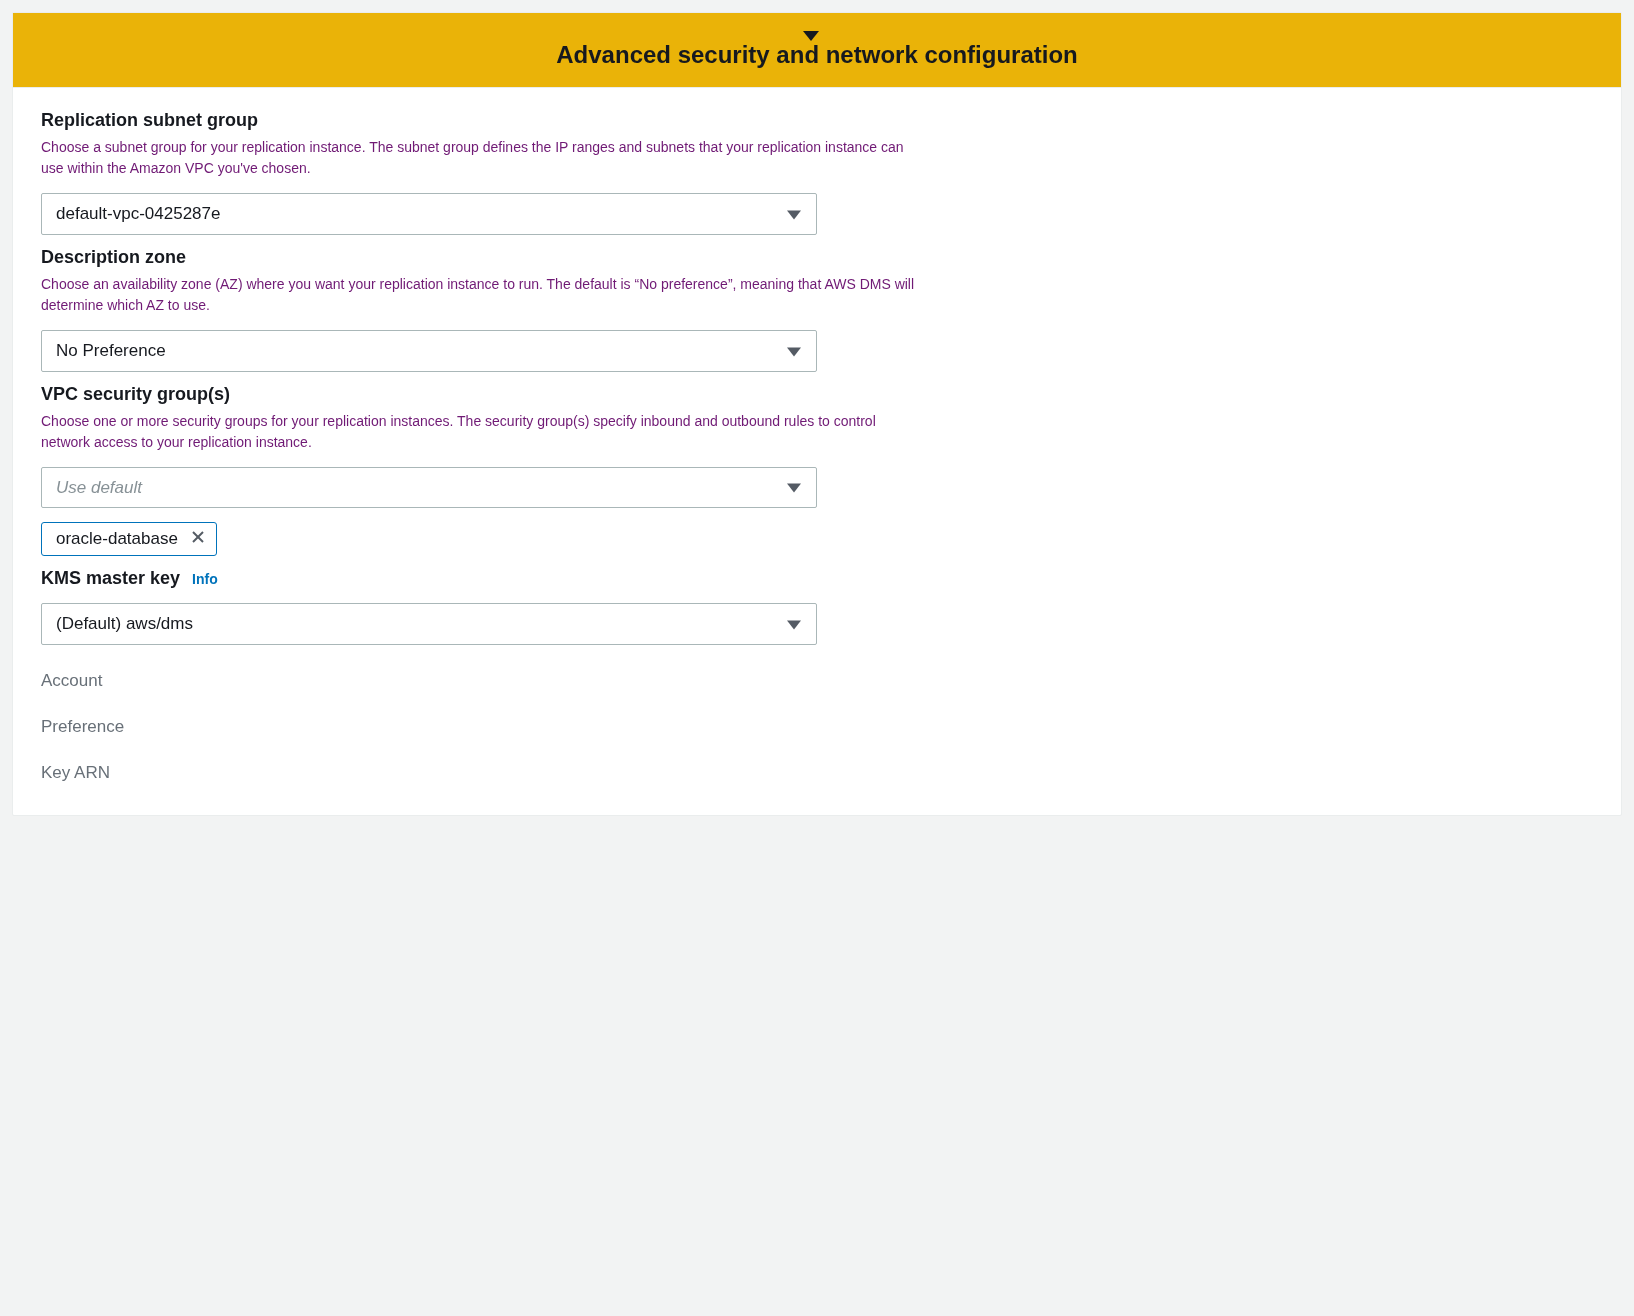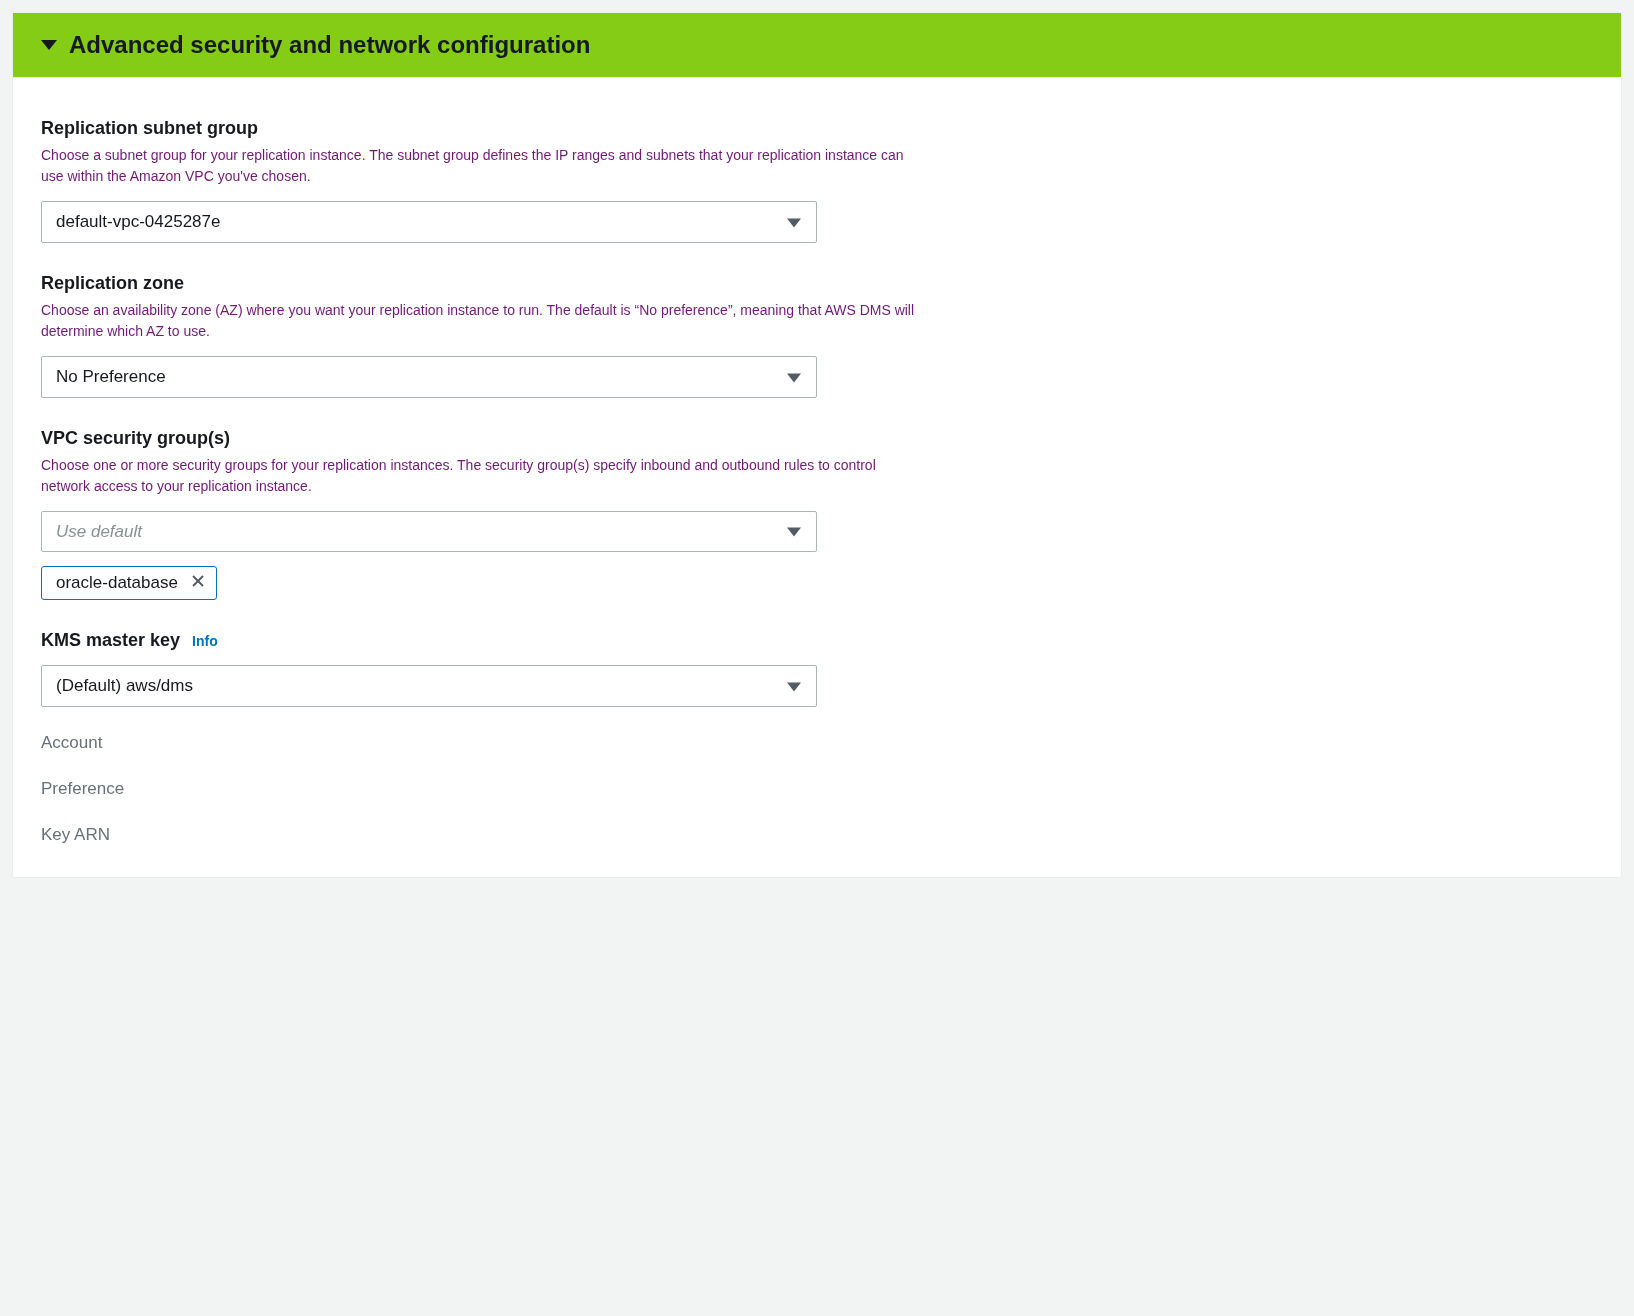--- a/index.html
+++ b/index.html
@@ -13,41 +13,42 @@
   .panel {
     background: #fff;
     border: 1px solid #eaeded;
     border-radius: 2px;
   }
   .panel-header {
     display: flex;
     align-items: center;
     padding: 18px 28px;
     border-bottom: 1px solid #eaeded;
-    background: #84cc16;
+    background: #eab308;
     cursor: pointer;
+    flex-direction: column;
   }
   .panel-header .caret {
     width: 0; height: 0;
     border-left: 8px solid transparent;
     border-right: 8px solid transparent;
     border-top: 10px solid #16191f;
     margin-right: 12px;
     flex-shrink: 0;
   }
   .panel-header h2 {
     font-size: 24px;
     font-weight: 700;
     color: #16191f;
   }
   .panel-body {
     padding: 10px 28px 32px 28px;
   }
   .field {
-    margin-top: 30px;
+    margin-top: 12px;
     max-width: 900px;
   }
   .field-label {
     font-size: 18px;
     font-weight: 600;
     color: #16191f;
     display: flex;
     align-items: baseline;
     gap: 12px;
   }
@@ -140,21 +141,21 @@
     <div class="field">
       <div class="field-label">Replication subnet group</div>
       <div class="field-desc">Choose a subnet group for your replication instance. The subnet group defines the IP ranges and subnets that your replication instance can use within the Amazon VPC you've chosen.</div>
       <div class="select-wrap">
         <div class="select">default-vpc-0425287e</div>
         <span class="select-caret"></span>
       </div>
     </div>
 
     <div class="field">
-      <div class="field-label">Replication zone</div>
+      <div class="field-label">Description zone</div>
       <div class="field-desc">Choose an availability zone (AZ) where you want your replication instance to run. The default is “No preference”, meaning that AWS DMS will determine which AZ to use.</div>
       <div class="select-wrap">
         <div class="select">No Preference</div>
         <span class="select-caret"></span>
       </div>
     </div>
 
     <div class="field">
       <div class="field-label">VPC security group(s)</div>
       <div class="field-desc">Choose one or more security groups for your replication instances. The security group(s) specify inbound and outbound rules to control network access to your replication instance.</div>

